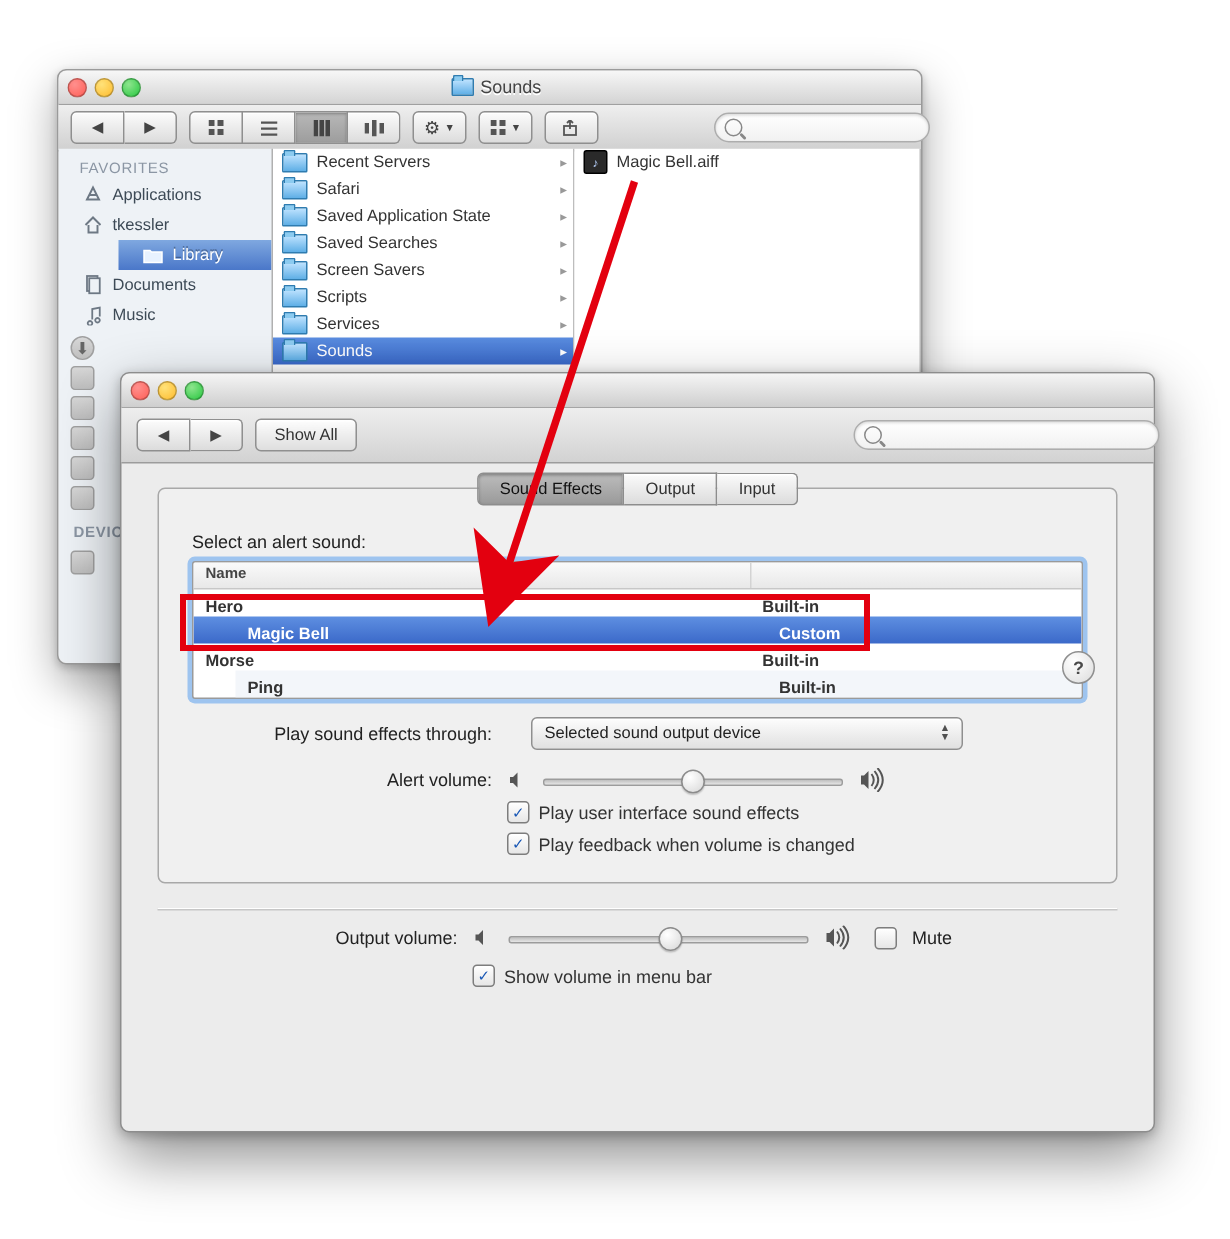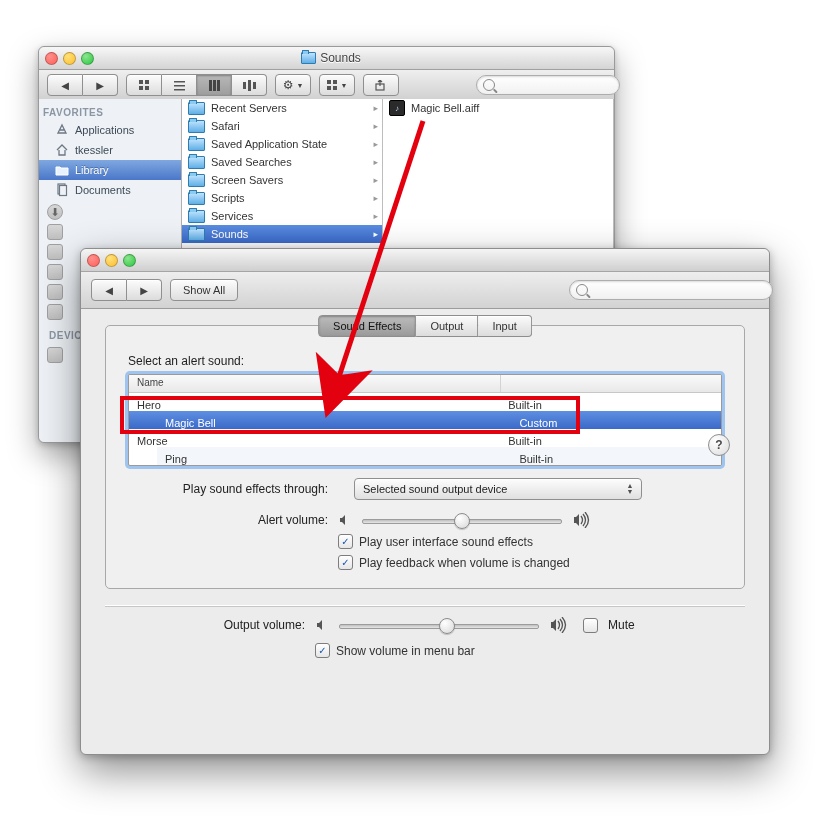--- a/index.html
+++ b/index.html
@@ -38,23 +38,23 @@
   .inp-round {
     height:18px; width:100%; border:1px solid #adadad; border-radius:10px;
     background:linear-gradient(#fff,#f1f1f1); box-shadow:inset 0 1px 2px rgba(0,0,0,.15);
     display:flex; align-items:center; padding:0 6px; gap:4px; color:#888;
   }
   .mag { width:10px; height:10px; border:1.5px solid #888; border-radius:50%; position:relative; }
   .mag::after{content:""; position:absolute; width:5px; height:1.5px; background:#888; transform:rotate(45deg); right:-4px; bottom:-1px; border-radius:1px;}
 
   .finder-body { position:absolute; top:52px; bottom:0; left:0; right:0; display:flex; border-bottom-left-radius:6px; border-bottom-right-radius:6px; overflow:hidden; }
   .sidebar { width:142px; background:#eef2f6; border-right:1px solid #b0b0b0; padding-top:4px; overflow:hidden;}
-  .side-sec { padding:4px 4px 2px; font-size:10px; color:#8b96a4; letter-spacing:.5px; font-weight:bold; }
+  .side-sec { padding:4px 14px 2px; font-size:10px; color:#8b96a4; letter-spacing:.5px; font-weight:normal; }
   .side-item { height:20px; display:flex; align-items:center; gap:6px; padding:0 24px 0 16px; color:#3d4a56; }
-  .side-item.sel { background:linear-gradient(#7fa8e0,#4a77c9); color:#fff; text-shadow:0 -1px 0 rgba(0,0,0,.3);}
+  .side-item.sel { background:linear-gradient(#7fa8e0,#4a77c9); color:#fff; text-shadow:0 -1px 0 rgba(0,0,0,.3);margin-left:40px;}
   .icon-sm { width:14px; height:14px; display:flex; align-items:center; justify-content:center; }
   .icon-sm svg{width:14px;height:14px;}
   .col { border-right:1px solid #bdbdbd; background:#fff; height:100%; overflow:auto;}
   .col1{ width:200px; }
   .col2{ flex:1; }
   .row { height:18px; display:flex; align-items:center; gap:6px; padding:0 6px; position:relative; }
   .row .chev { position:absolute; right:4px; color:#999; font-size:9px; }
   .row.sel { background:linear-gradient(#5a8de0,#3a69c9); color:#fff; }
   .row.sel .chev{color:#fff;}
   .folder-ico { width:15px; height:11px; background:linear-gradient(#bfe3ff,#5fafe6); border:1px solid #2f7cb0; border-radius:1px; position:relative; flex:0 0 auto;}
@@ -226,20 +226,28 @@
         </div>
         <div class="side-item">
           <span class="icon-sm">
               <svg viewBox="0 0 14 14">
                 <rect x="3" y="1" width="7" height="10" fill="none" stroke="#6d7884" stroke-width="1.2"></rect>
                 <rect x="4.5" y="2.5" width="7" height="10" fill="#eef2f6" stroke="#6d7884" stroke-width="1.2"></rect>
               </svg>
             </span>
           <span>Documents</span>
         </div>
+        <div class="side-item">
+          <span class="icon-sm">
+              <svg viewBox="0 0 14 14">
+                <path d="M5 11 a1.5 1.5 0 1 0 0.01 0 M10 9 a1.5 1.5 0 1 0 0.01 0 M6.5 10 V3 L11.5 2 V8" fill="none" stroke="#6d7884" stroke-width="1.2"></path>
+              </svg>
+            </span>
+          <span>Music</span>
+        </div>
         <div class="sidetrunc">
           <div class="gray-ico" style="border-radius:50%;display:flex;align-items:center;justify-content:center;color:#666;">⬇</div>
           <div class="gray-ico"></div>
           <div class="gray-ico"></div>
           <div class="gray-ico"></div>
           <div class="gray-ico"></div>
           <div class="gray-ico"></div>
         </div>
         <div class="devsec">DEVICE</div>
         <div class="sidetrunc">
@@ -326,21 +334,21 @@
     <div class="prefs-body">
       <div class="tabbox" style="position:relative;">
         <div class="tabbar">
           <div class="tab active">Sound Effects</div>
           <div class="tab">Output</div>
           <div class="tab">Input</div>
         </div>
 
         <div class="section-label">Select an alert sound:</div>
 
-        <div style="position:relative;">
+        <div style="position:relative;font-weight:bold;">
           <div class="table-wrap">
             <div class="thead">
               <div class="th name">Name</div>
             </div>
             <div class="tbody">
               <div class="tr">
                   <div class="td name">Hero</div>
                   <div class="td type">Built-in</div>
                 </div>
               <div class="tr selrow">

